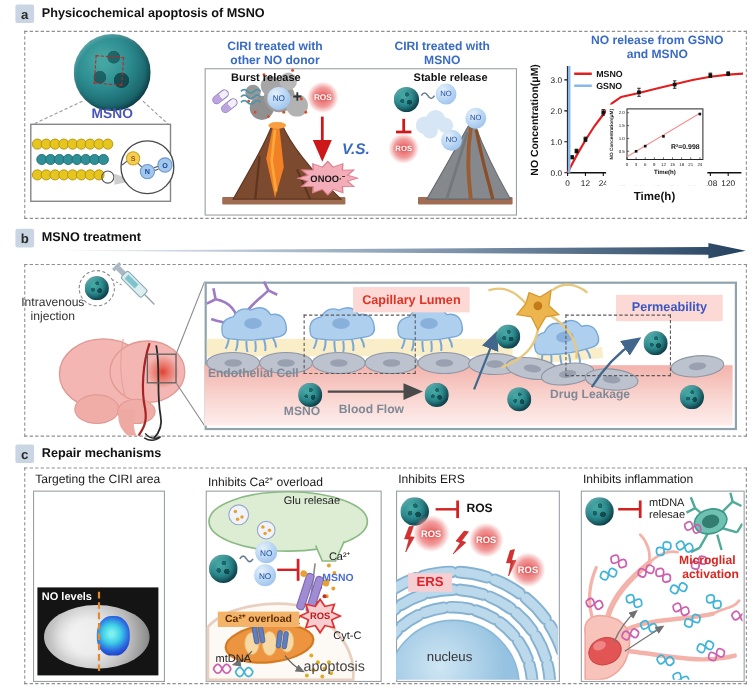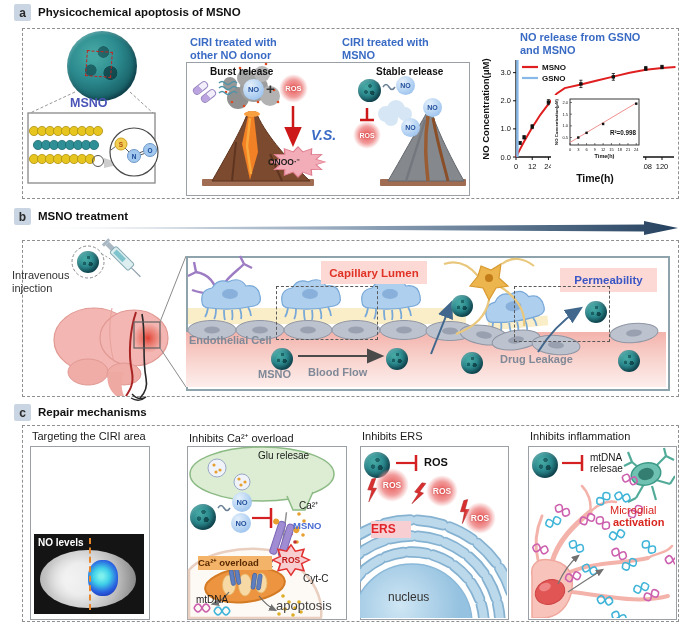--- a/index.html
+++ b/index.html
@@ -7,31 +7,31 @@
        font-family:"Liberation Sans",sans-serif;color:#111;}
   .abs{position:absolute;}
   .badge{position:absolute;width:17px;height:17px;background:#c9d5e2;color:#2a2a2a;
          font-weight:bold;font-size:12px;display:flex;align-items:center;justify-content:center;border-radius:2px;}
   .ptitle{position:absolute;font-weight:bold;font-size:11.5px;color:#111;white-space:nowrap;}
   .stitle{position:absolute;font-size:11px;color:#1a1a1a;white-space:nowrap;}
   .dash{position:absolute;border:1.5px dashed #8f8f8f;}
   .dash2{position:absolute;border:1.6px dashed #5a5a5a;}
   .solid{position:absolute;border:1.5px solid #9aa0a6;background:#fff;}
   .t{position:absolute;white-space:nowrap;}
-  .ctr{text-align:left;}
+  .ctr{text-align:center;}
   .msno{position:absolute;border-radius:50%;
     background:
       radial-gradient(circle at 62% 60%, rgba(4,42,47,.65) 0 11%, transparent 12%),
       radial-gradient(circle at 34% 56%, rgba(9,60,66,.6) 0 9%, transparent 10%),
       radial-gradient(circle at 52% 30%, rgba(8,56,62,.55) 0 9%, transparent 10%),
       radial-gradient(circle at 38% 35%, #44a6a2 8%, #2b8a8e 40%, #155a61 76%, #0d434a 100%);
     box-shadow:inset -2px -2px 4px rgba(0,0,20,.35), inset 1px 2px 3px rgba(255,255,255,.22);}
   .no-chip{position:absolute;border-radius:50%;display:flex;align-items:center;justify-content:center;
     background:radial-gradient(circle at 35% 30%, #e4f0fb, #a7caf0 68%, #8db5e4);
-    color:#24509c;font-weight:bold;}
+    color:#24509c;font-weight:normal;}
   .ros-chip{position:absolute;border-radius:50%;display:flex;align-items:center;justify-content:center;
     background:radial-gradient(circle, #ea5a5a 0%, #f19a9a 42%, rgba(250,215,215,0) 70%);
     color:#fff;font-weight:bold;text-shadow:0 0 2px #c84040;}
   .pinkbox{position:absolute;background:#fcd9d4;display:flex;align-items:center;justify-content:center;
     font-weight:bold;font-size:11.5px;margin-left:48px;}
   .graylbl{position:absolute;color:#7f8997;font-weight:bold;font-size:11px;white-space:nowrap;}
   svg{position:absolute;overflow:visible;}
   svg text{font-family:"Liberation Sans",sans-serif;}
   .img-lbl{position:absolute;color:#fff;font-weight:bold;}
 </style>
@@ -632,16 +632,16 @@
     <path d="M40,146 Q58,134 74,124" stroke="#777" stroke-width="1.2" fill="none" marker-end="url(#arrG2)"></path>
   </g>
   <g>
     <line x1="34" y1="17" x2="54" y2="17" stroke="#d42020" stroke-width="2.2"></line>
     <line x1="54" y1="9" x2="54" y2="25" stroke="#d42020" stroke-width="2.5"></line>
   </g>
 </svg>
 <div class="msno" style="left:532px;top:452px;width:26px;height:26px"></div>
 <div class="t" style="left:590px;top:452px;font-size:10px;color:#1a1a1a">mtDNA</div>
 <div class="t" style="left:590px;top:463px;font-size:10px;color:#1a1a1a">relesae</div>
-<div class="t ctr" style="left:610px;top:504px;width:66px;font-size:11px;font-weight:normal;color:#d9261f">Microglial</div>
+<div class="t ctr" style="left:610px;top:504px;width:66px;font-size:11px;font-weight:bold;color:#d9261f">Microglial</div>
 <div class="t ctr" style="left:613px;top:516px;width:66px;font-size:11px;font-weight:bold;color:#d9261f">activation</div>
 
 </div>
 
 </body></html>

